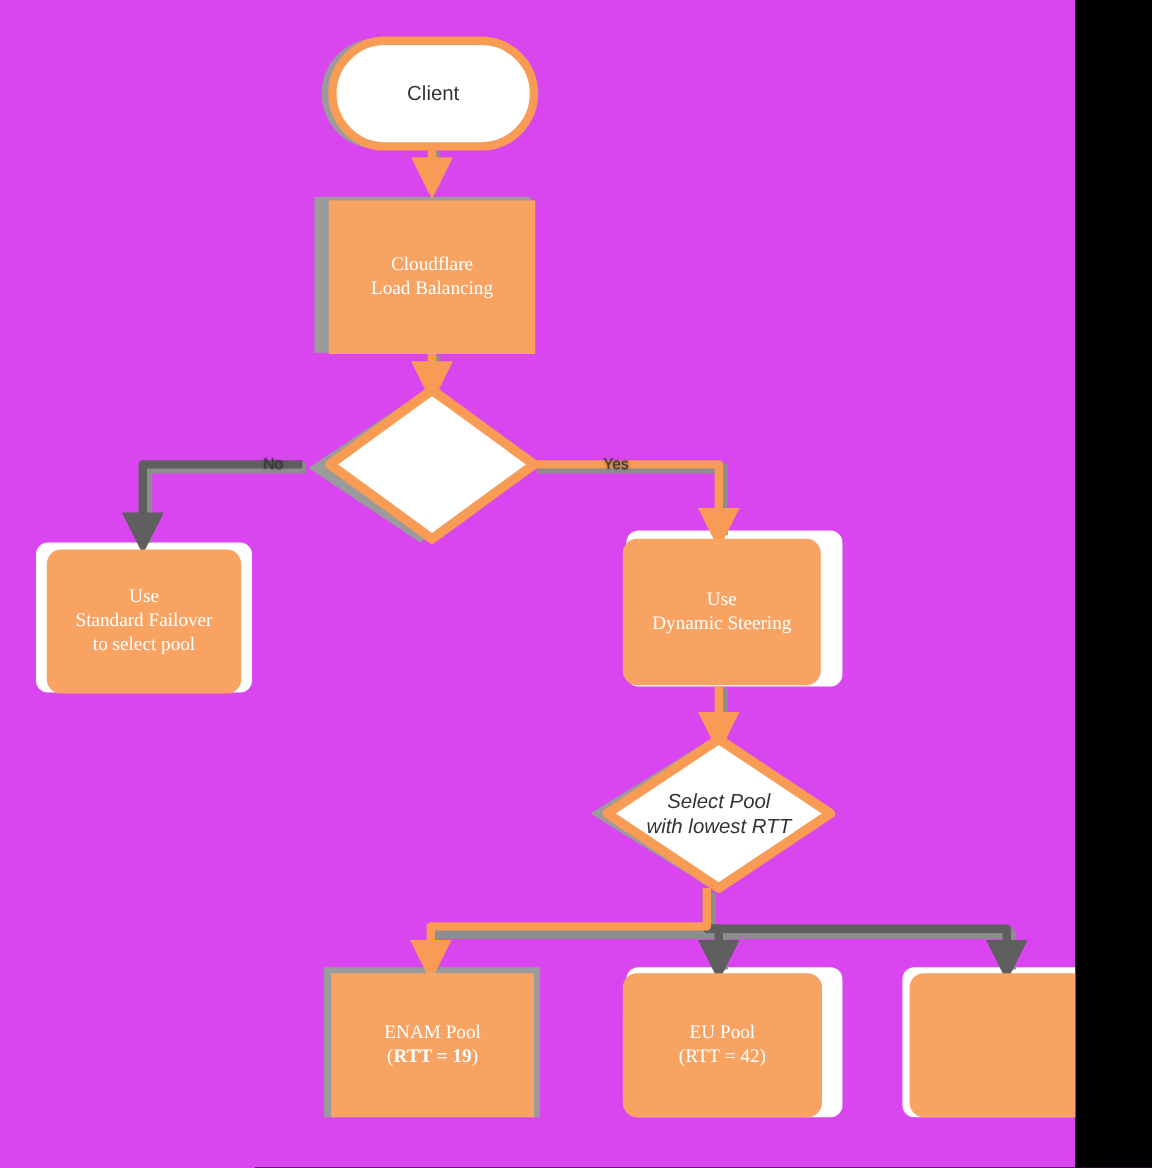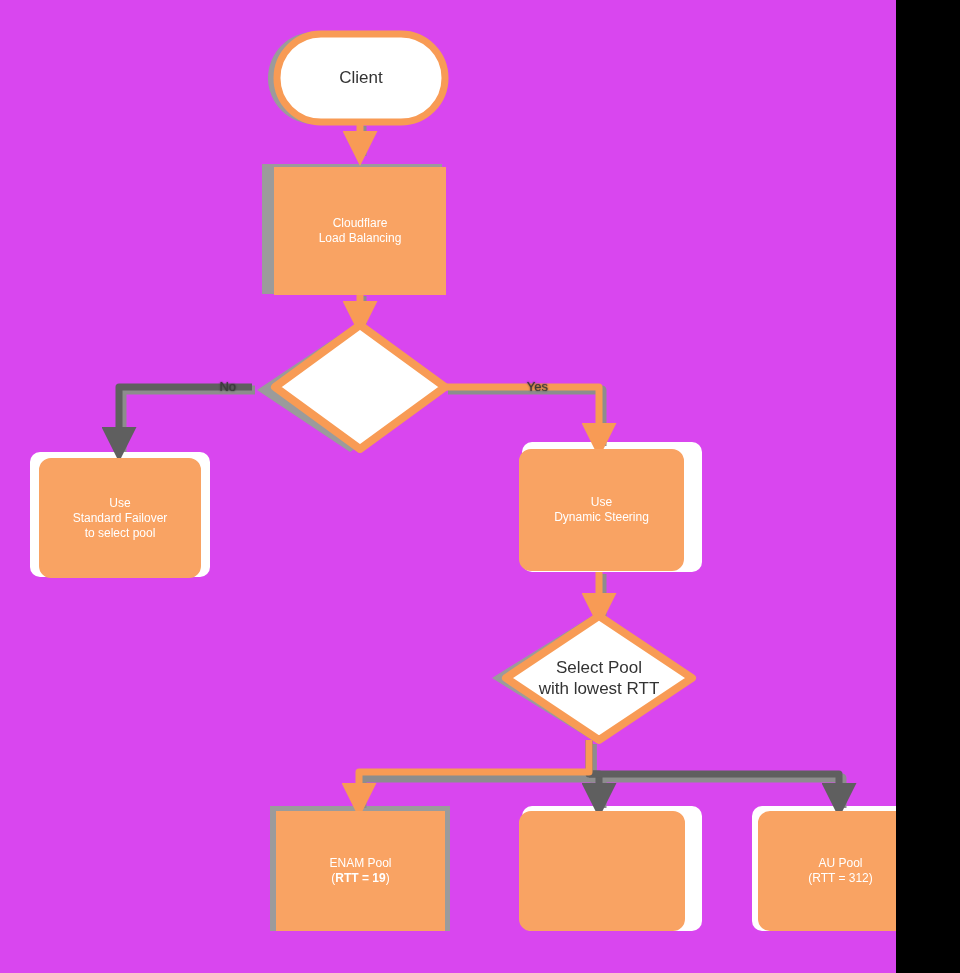--- a/index.html
+++ b/index.html
@@ -32,21 +32,22 @@
     pointer-events: none;
     white-space: pre-line;
     line-height: 1.25;
   }
   .lbl-dark {
     color: #333333;
     font-size: 17px;
   }
   .lbl-light {
     color: #ffffff;
-    font-size: 12px;
+    font-size: 16px;
+    font-family: Liberation Serif, serif;
   }
   .edge-label {
     position: absolute;
     color: #3b3b3b;
     font-size: 13px;
     text-align: right;
     pointer-events: none;
     text-shadow: 0 0 2px #2a2a2a;
   }
   .bold-line {
@@ -142,31 +143,31 @@
 Load Balancing</div>
 
 
   <div class="node-label lbl-light" style="left:40px; top:459px; width:160px; height:118px;">Use
 Standard Failover
 to select pool</div>
 
   <div class="node-label lbl-light" style="left:520px; top:450px; width:163px; height:120px;">Use
 Dynamic Steering</div>
 
-  <div class="node-label lbl-dark" style="left:514px; top:646px; width:170px; height:64px;">Select Pool
+  <div class="node-label lbl-dark" style="left:514px; top:646px; width:170px; height:64px;font-style:italic;">Select Pool
 with lowest RTT</div>
 
   <div class="node-label lbl-light" style="left:277px; top:812px; width:167px; height:118px;text-align:right;">
     <span>ENAM Pool</span>
     <span><span>(</span><span class="bold-line">RTT = 19</span><span>)</span></span>
   </div>
 
+  <div class="node-label lbl-light" style="left:520px; top:812px; width:164px; height:118px;">
+    <span>EU Pool</span>
+    <span>(RTT = 42)</span>
+  </div>
 
-  <div class="node-label lbl-light" style="left:759px; top:812px; width:163px; height:118px;">
-    <span>AU Pool</span>
-    <span>(RTT = 312)</span>
-  </div>
 
   <div class="edge-label" style="left:202px; top:379px; width:34px;">No</div>
 
-  <div class="edge-label" style="left:514px; top:379px; width:34px;">Yes</div>
+  <div class="edge-label" style="left:490px; top:379px; width:34px;">Yes</div>
 
 </div>
 
 </body></html>

